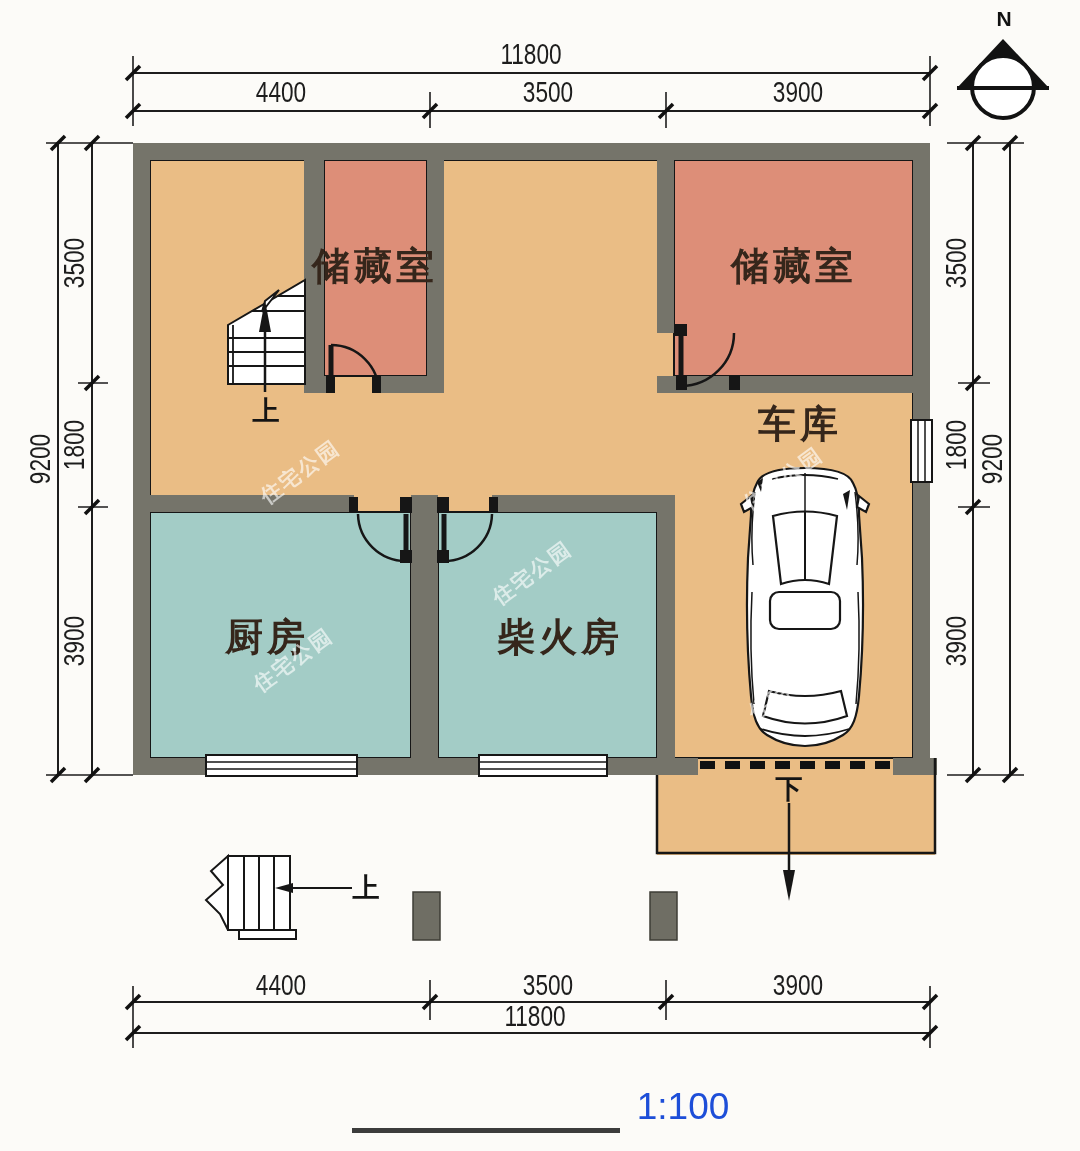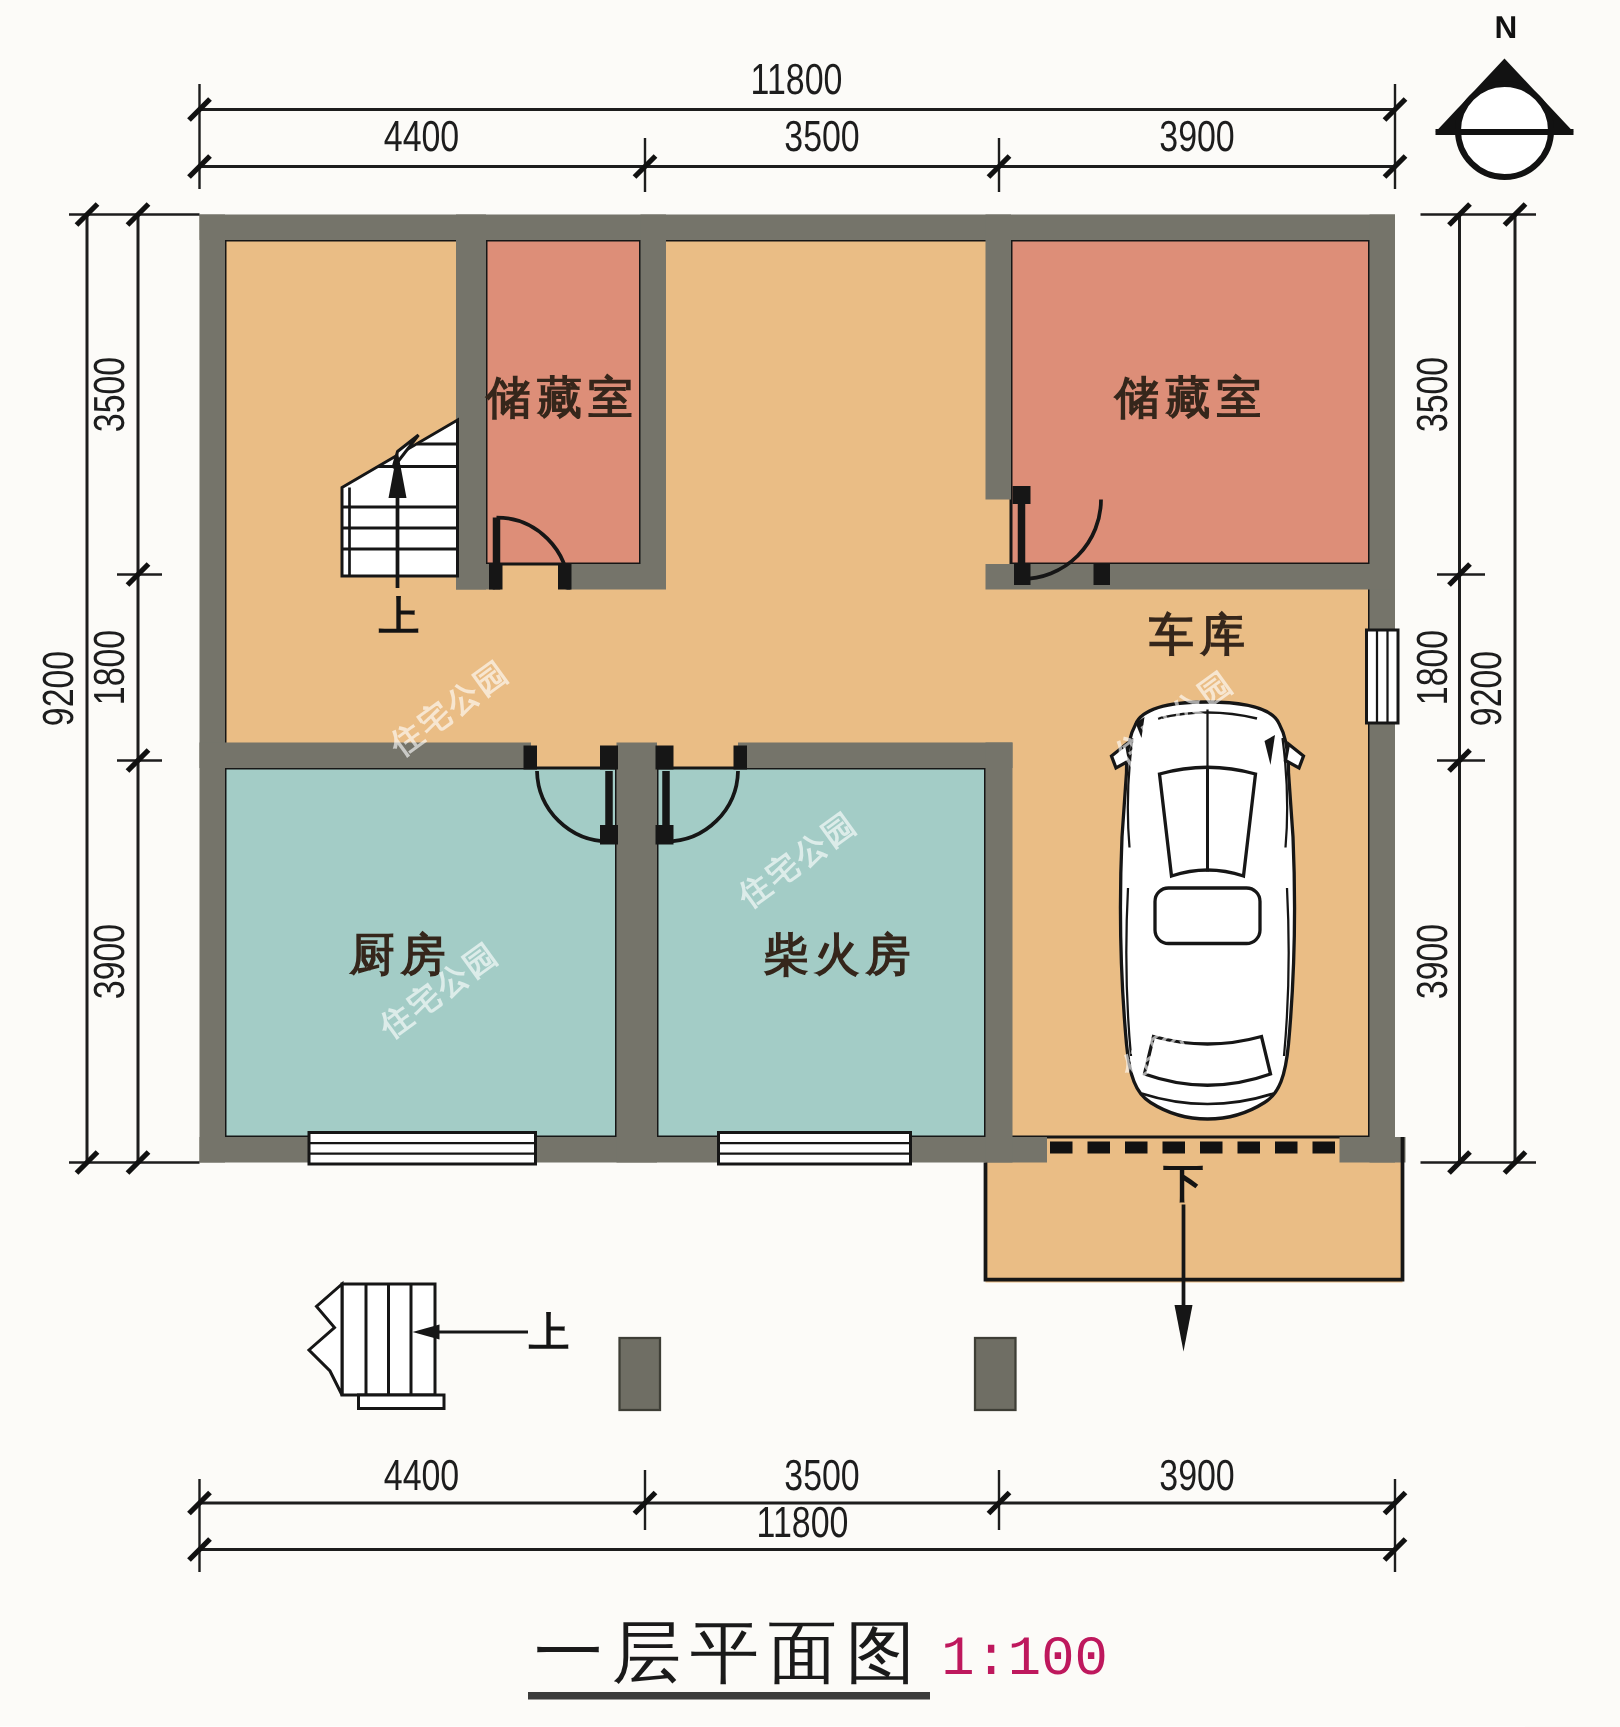--- a/index.html
+++ b/index.html
@@ -2,27 +2,27 @@
 <html style="--wall: #75746a; --floor: #eabd85; --storage: #dd8e78; --utility: #a3ccc6;"><head>
 <meta charset="utf-8">
 <style>
   html,body{margin:0;padding:0;background:#fff}
   .canvas{position:relative;width:1080px;height:1151px;margin:0 auto;background:#fcfbf8;overflow:hidden;
           font-family:"Liberation Sans",sans-serif}
   .canvas svg{position:absolute;left:0;top:0}
   .lbl{position:absolute;transform:translate(-50%,-50%);white-space:nowrap;user-select:none}
   .dim{font-size:29px;color:#1d1d1d;transform:translate(-50%,-50%) scaleX(.78)}
   .dimv{font-size:29px;color:#1d1d1d;transform:translate(-50%,-50%) rotate(-90deg) scaleX(.78)}
-  .room{font-family:"DejaVu Serif",serif;font-weight:bold;font-size:30px;color:#35261b;letter-spacing:4px}
+  .room{font-family:"DejaVu Serif",serif;font-weight:bold;font-size:38px;color:#35261b;letter-spacing:4px}
   .cjk{font-family:"DejaVu Serif",serif;font-weight:bold;font-size:27px;color:#141414}
   .wm{font-family:"DejaVu Sans",sans-serif;font-weight:bold;font-size:21px;color:rgba(255,255,255,.62);
       letter-spacing:2px;transform:translate(-50%,-50%) rotate(-36deg)}
   .north-n{font-size:21px;font-weight:bold;color:#111}
   .title-text{font-family:"DejaVu Serif",serif;font-size:46px;color:#1a1a1a;letter-spacing:6px}
-  .title-scale{font-family:Liberation Mono, monospace;font-size:37px;color:#be185d}
+  .title-scale{font-family:Liberation Sans, sans-serif;font-size:37px;color:#1d4ed8}
   .title-underline{position:absolute;height:5px;background:#3c3c3c}
   
   .wall{fill:var(--wall,#75746a)}
   .floorF{fill:var(--floor,#eabd85)}
   .storF{fill:var(--storage,#dd8e78)}
   .wetF{fill:var(--utility,#a3ccc6)}
   .blk{fill:#161616}
   .ln{stroke:#161616;fill:none}
   .dline{stroke:#1d1d1d;stroke-width:2;fill:none}
   .ext{stroke:#1d1d1d;stroke-width:1.6;fill:none}
@@ -231,16 +231,15 @@
 <span class="lbl cjk" style="left:266px;top:411px">上</span>
 <span class="lbl cjk" style="left:366px;top:888px">上</span>
 <span class="lbl cjk" style="left:789px;top:789px">下</span>
 
 <span class="lbl wm" style="left:300px;top:472px">住宅公园</span>
 <span class="lbl wm" style="left:293px;top:660px">住宅公园</span>
 <span class="lbl wm" style="left:532px;top:573px">住宅公园</span>
 <span class="lbl wm" style="left:783px;top:479px">住宅公园</span>
 <span class="lbl wm" style="left:788px;top:688px">住宅公园</span>
 
-<span class="lbl title-text" style="left:486px;top:1102px">一层平面图</span>
 <span class="lbl title-scale" style="left:683px;top:1107px">1:100</span>
 <div class="title-underline" style="left:352px;top:1128px;width:268px"></div>
 </div>
 
 </body></html>

